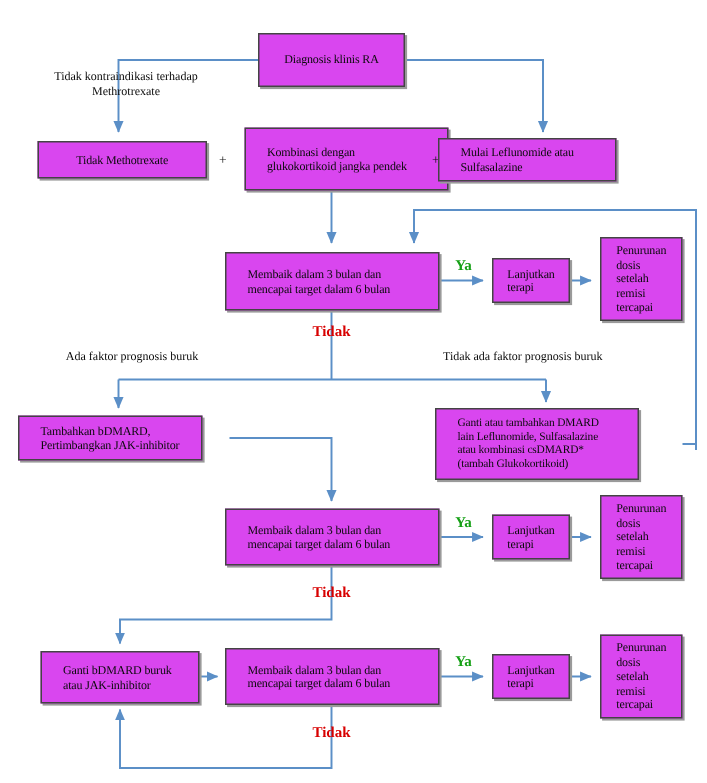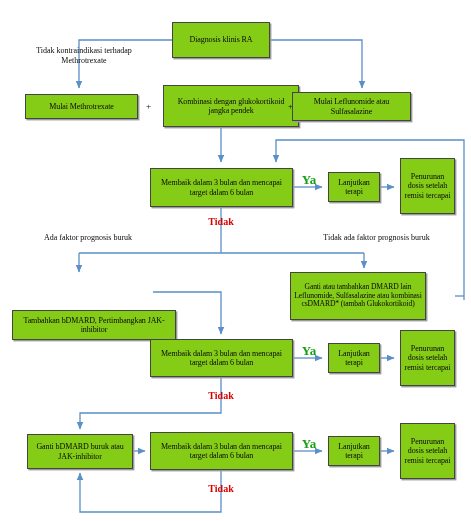--- a/index.html
+++ b/index.html
@@ -7,44 +7,43 @@
     position:relative;
     width:471px;height:522px;
     background:#ffffff;
     font-family:"Liberation Serif", serif;
     overflow:hidden;
   }
   #wires{position:absolute;left:0;top:0;width:471px;height:522px;}
   .node{
     position:absolute;
     box-sizing:border-box;
-    background:#84cc16;
+    background:#d946ef;
     border:1px solid #3a3a3a;
     display:flex;align-items:center;justify-content:center;
-    text-align:center;
     font-size:8px;
     line-height:1.18;
     color:#0a0a0a;
-    padding:1px 3px;
+    padding:1px 14px;
     letter-spacing:-0.1px;
   }
   .node.shadow{
     border:1px solid #444;
     box-shadow:1.4px 1.4px 0 0 #9a9a9a;
   }
   .lbl{
     position:absolute;
     font-size:8px;
     color:#0a0a0a;
     text-align:center;
     line-height:1.25;
     white-space:pre-line;
   }
   .lbl.red{color:#d80000;font-weight:bold;font-size:10px;}
-  .lbl.green{color:#15a015;font-weight:bold;font-size:13px;}
+  .lbl.green{color:#15a015;font-weight:bold;font-size:10px;}
   .plus{
     position:absolute;
     font-size:9px;
     color:#0a0a0a;
   }
 </style>
 </head>
 <body>
 
 <div id="chart-root">
@@ -90,21 +89,21 @@
 
       <path d="M221,470 L221,512 L80,512 L80,473" marker-end="url(#ar)"></path>
     </g>
   </svg>
 
   <div class="lbl" style="left:24px;top:4px;width:120px;margin-top:42px;">Tidak kontraindikasi terhadap Methrotrexate</div>
 
 
   <div class="node shadow" style="left:172px;top:22px;width:98px;height:36px;">Diagnosis klinis RA</div>
 
-  <div class="node shadow" style="left:25px;top:94px;width:113px;height:25px;">Mulai Methrotrexate</div>
+  <div class="node shadow" style="left:25px;top:94px;width:113px;height:25px;">Tidak Methotrexate</div>
 
   <div class="plus" style="left:146px;top:101px;">+</div>
 
   <div class="node shadow" style="left:163px;top:85px;width:136px;height:42px;">Kombinasi dengan glukokortikoid jangka pendek</div>
 
   <div class="plus" style="left:288px;top:101px;">+</div>
 
   <div class="node shadow" style="left:292px;top:92px;width:119px;height:29px;">Mulai Leflunomide atau Sulfasalazine</div>
 
   <div class="node shadow" style="left:150px;top:168px;width:143px;height:39px;">Membaik dalam 3 bulan dan mencapai target dalam 6 bulan</div>
@@ -112,23 +111,23 @@
   <div class="lbl green" style="left:298px;top:172px;width:22px;">Ya</div>
 
   <div class="node shadow" style="left:328px;top:172px;width:52px;height:30px;">Lanjutkan terapi</div>
 
   <div class="node shadow" style="left:400px;top:158px;width:55px;height:56px;">Penurunan dosis setelah remisi tercapai</div>
 
   <div class="lbl red" style="left:200px;top:216px;width:42px;">Tidak</div>
 
   <div class="lbl" style="left:28px;top:233px;width:120px;">Ada faktor prognosis buruk</div>
 
-  <div class="lbl" style="left:304px;top:233px;width:145px;">Tidak ada  faktor prognosis buruk</div>
+  <div class="lbl" style="left:276px;top:233px;width:145px;">Tidak ada  faktor prognosis buruk</div>
 
-  <div class="node shadow" style="left:12px;top:277px;width:164px;height:30px;margin-top:33px;">Tambahkan bDMARD, Pertimbangkan JAK-inhibitor</div>
+  <div class="node shadow" style="left:12px;top:277px;width:123px;height:30px;">Tambahkan bDMARD, Pertimbangkan JAK-inhibitor</div>
 
   <div class="node shadow" style="left:290px;top:272px;width:136px;height:48px;font-size:7.6px;">Ganti atau tambahkan DMARD lain Leflunomide, Sulfasalazine atau kombinasi csDMARD* (tambah Glukokortikoid)</div>
 
   <div class="node shadow" style="left:150px;top:339px;width:143px;height:38px;">Membaik dalam 3 bulan dan mencapai target dalam 6 bulan</div>
 
   <div class="lbl green" style="left:298px;top:343px;width:22px;">Ya</div>
 
   <div class="node shadow" style="left:328px;top:343px;width:52px;height:30px;">Lanjutkan terapi</div>
 
   <div class="node shadow" style="left:400px;top:330px;width:55px;height:56px;">Penurunan dosis setelah remisi tercapai</div>

